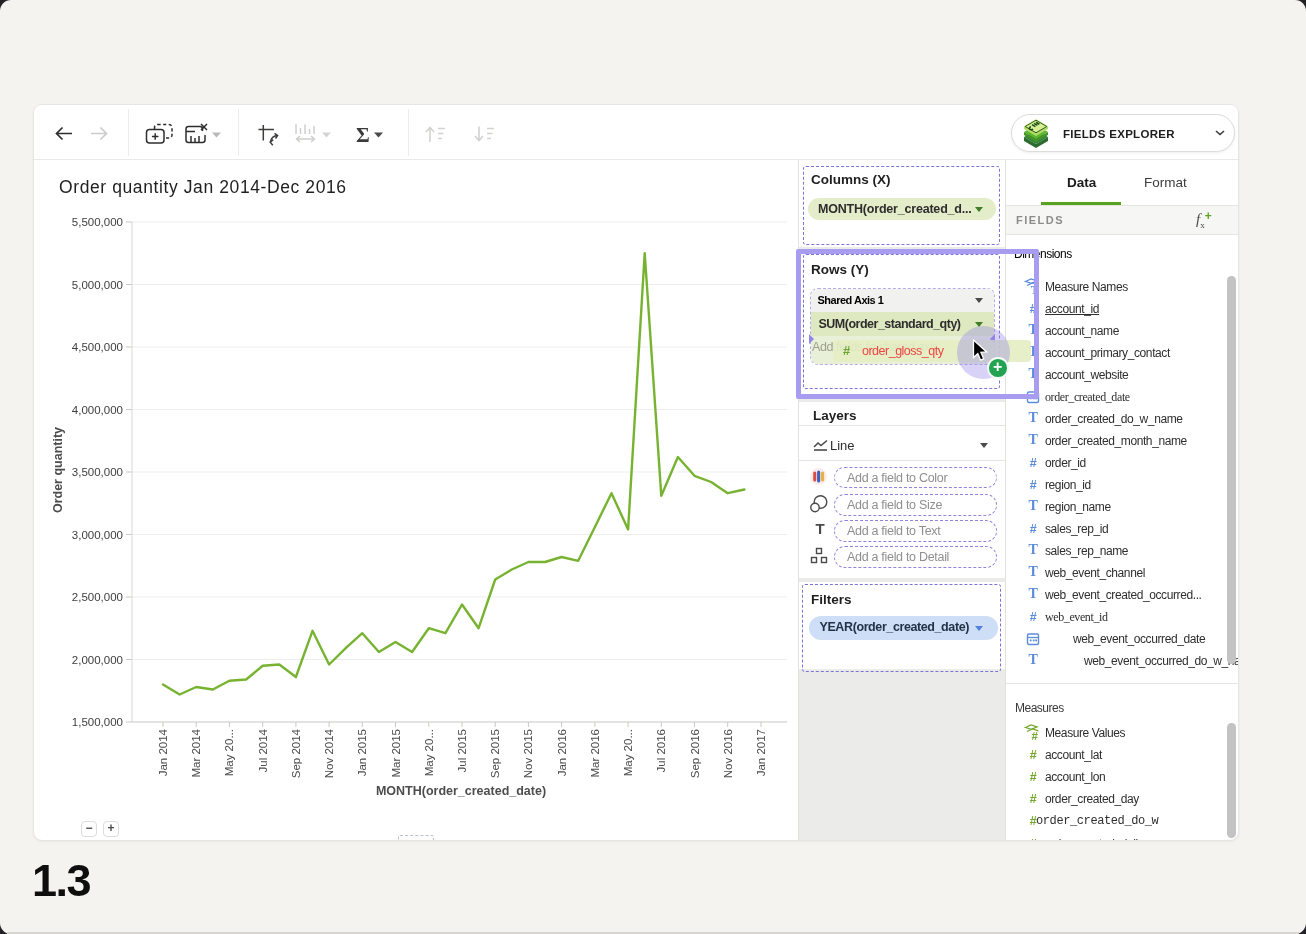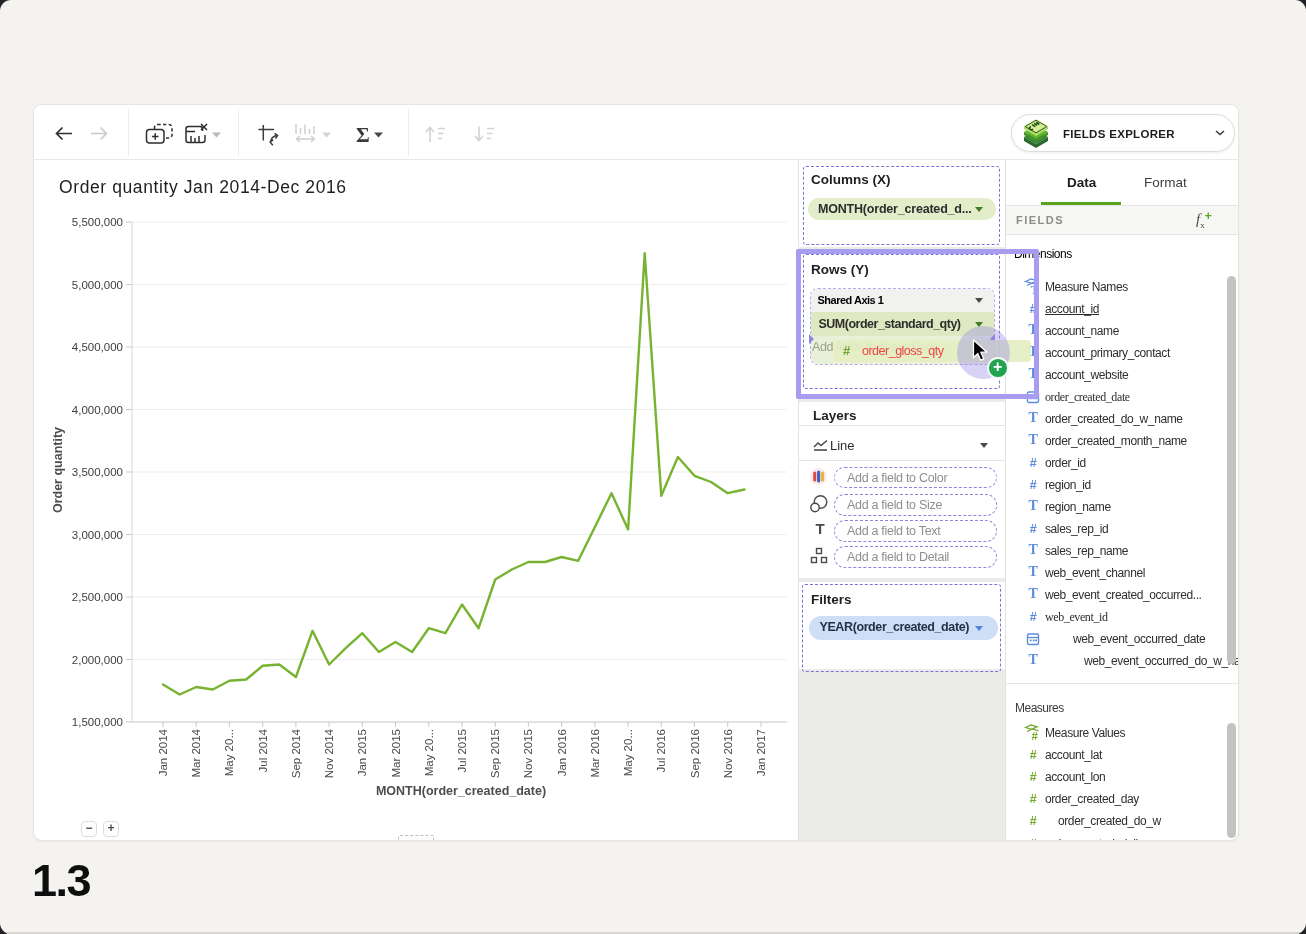--- a/index.html
+++ b/index.html
@@ -330,21 +330,21 @@
 <div class="fitem" style="left:992px;top:661.2px;width:200px;">
       <span style="position:absolute;left:0;top:0;width:14px;text-align:center;font-weight:bold;font-size:12.5px;color:#74a92c;">#</span>
       <span style="position:absolute;left:19px;white-space:nowrap;">account_lon</span>
     </div>
 <div class="fitem" style="left:992px;top:683.3px;width:200px;">
       <span style="position:absolute;left:0;top:0;width:14px;text-align:center;font-weight:bold;font-size:12.5px;color:#74a92c;">#</span>
       <span style="position:absolute;left:19px;white-space:nowrap;">order_created_day</span>
     </div>
 <div class="fitem" style="left:992px;top:705.4px;width:200px;">
       <span style="position:absolute;left:0;top:0;width:14px;text-align:center;font-weight:bold;font-size:12.5px;color:#74a92c;">#</span>
-      <span style="position:absolute;left:32px;white-space:nowrap;">order_created_do_w</span>
+      <span style="position:absolute;left:10px;white-space:nowrap;font-family:Liberation Mono, monospace;">order_created_do_w</span>
     </div>
 <div class="fitem" style="left:992px;top:727.5px;width:200px;">
       <span style="position:absolute;left:0;top:0;width:14px;text-align:center;font-weight:bold;font-size:12.5px;color:#74a92c;">#</span>
       <span style="position:absolute;left:19px;white-space:nowrap;">order_created_dollars</span>
     </div>
 <div class="abs" style="left:1192.5px;top:171px;width:9.5px;height:388px;background:#c3c3c3;border-radius:5px;"></div>
 <div class="abs" style="left:1192.5px;top:618px;width:9.5px;height:115px;background:#c3c3c3;border-radius:5px;"></div>
 
 <div class="abs" style="left:976.5px;top:8.5px;width:224px;height:38px;background:#fff;border:1px solid #dcdcda;border-radius:19px;box-shadow:0 1px 3px rgba(0,0,0,0.08);"></div>
 <svg width="28" height="32" style="position:absolute;left:988px;top:11px;">

